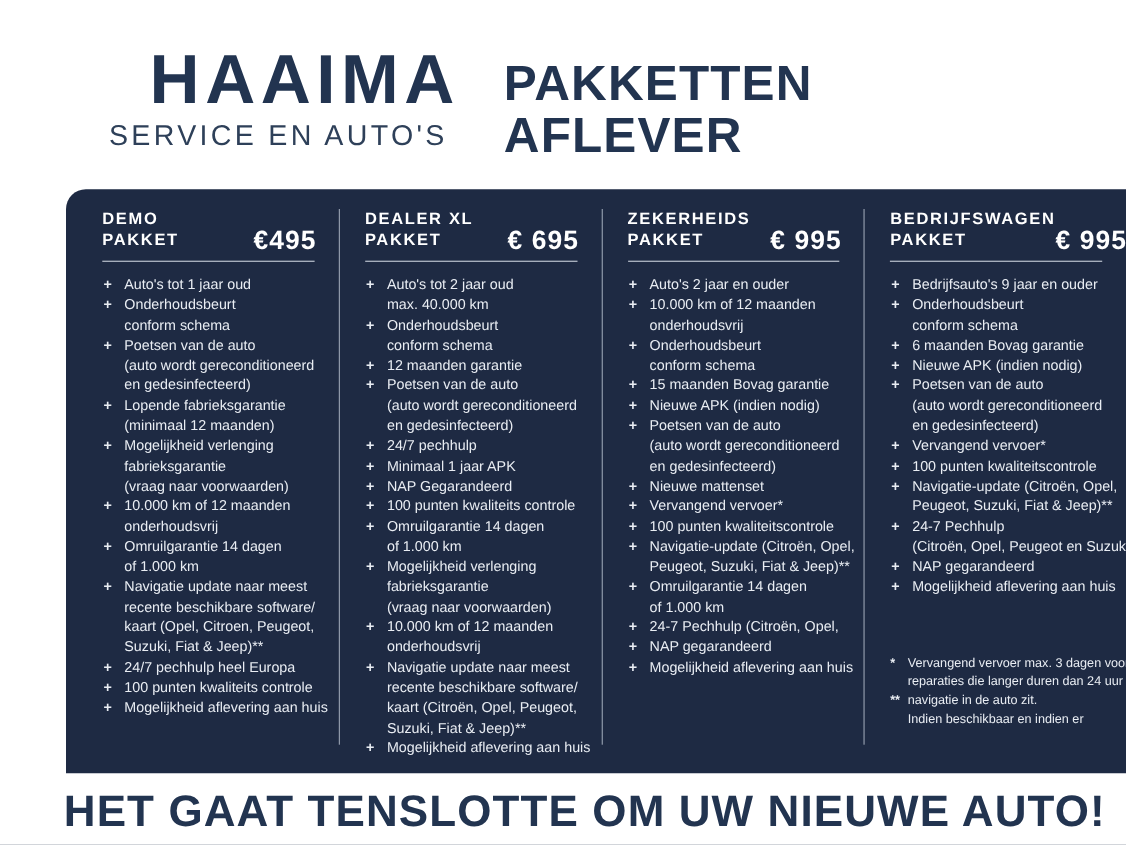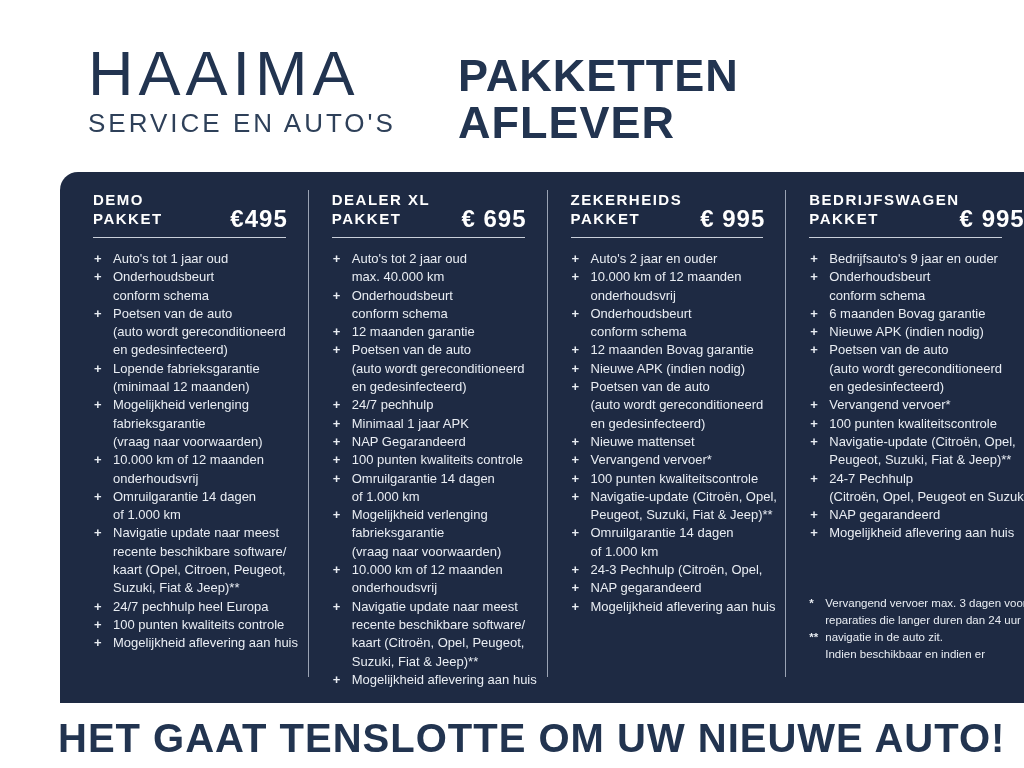--- a/index.html
+++ b/index.html
@@ -5,22 +5,22 @@
   * { margin:0; padding:0; box-sizing:border-box; }
   html,body { width:1024px; height:768px; }
   body {
     background:#ffffff;
     font-family:"Liberation Sans", sans-serif;
     position:relative;
     overflow:hidden;
   }
   .logo { position:absolute; left:88px; top:42px; }
   .logo-title {
-    font-size:63px; font-weight:normal; letter-spacing:5px;
-    color:var(--c-navy); line-height:1.0;
+    font-size:63px; font-weight:bold; letter-spacing:5px;
+    color:var(--c-navy); line-height:1.0;margin-left:48px;
   }
   .logo-sub {
     font-size:26px; font-weight:normal; letter-spacing:3px;
     color:var(--c-navy-soft); margin-top:3px;text-align:center;
   }
   .page-title {
     position:absolute; left:458px; top:52px;
     font-size:45px; line-height:47px; font-weight:bold;
     letter-spacing:1px; color:var(--c-navy);
   }
@@ -252,21 +252,21 @@
           <div class="item-line">10.000 km of 12 maanden</div>
           <div class="item-line cont">onderhoudsvrij</div>
         </li>
         <li class="pkg-item">
           <span class="plus">+</span>
           <div class="item-line">Onderhoudsbeurt</div>
           <div class="item-line cont">conform schema</div>
         </li>
         <li class="pkg-item">
           <span class="plus">+</span>
-          <div class="item-line">12 maanden Bovag garantie</div>
+          <div class="item-line">15 maanden Bovag garantie</div>
         </li>
         <li class="pkg-item">
           <span class="plus">+</span>
           <div class="item-line">Nieuwe APK (indien nodig)</div>
         </li>
         <li class="pkg-item">
           <span class="plus">+</span>
           <div class="item-line">Poetsen van de auto</div>
           <div class="item-line cont">(auto wordt gereconditioneerd</div>
           <div class="item-line cont">en gedesinfecteerd)</div>
@@ -288,21 +288,21 @@
           <div class="item-line">Navigatie-update (Citroën, Opel,</div>
           <div class="item-line cont">Peugeot, Suzuki, Fiat &amp; Jeep)**</div>
         </li>
         <li class="pkg-item">
           <span class="plus">+</span>
           <div class="item-line">Omruilgarantie 14 dagen</div>
           <div class="item-line cont">of 1.000 km</div>
         </li>
         <li class="pkg-item">
           <span class="plus">+</span>
-          <div class="item-line">24-3 Pechhulp (Citroën, Opel,</div>
+          <div class="item-line">24-7 Pechhulp (Citroën, Opel,</div>
         </li>
         <li class="pkg-item">
           <span class="plus">+</span>
           <div class="item-line">NAP gegarandeerd</div>
         </li>
         <li class="pkg-item">
           <span class="plus">+</span>
           <div class="item-line">Mogelijkheid aflevering aan huis</div>
         </li>
       </ul>

